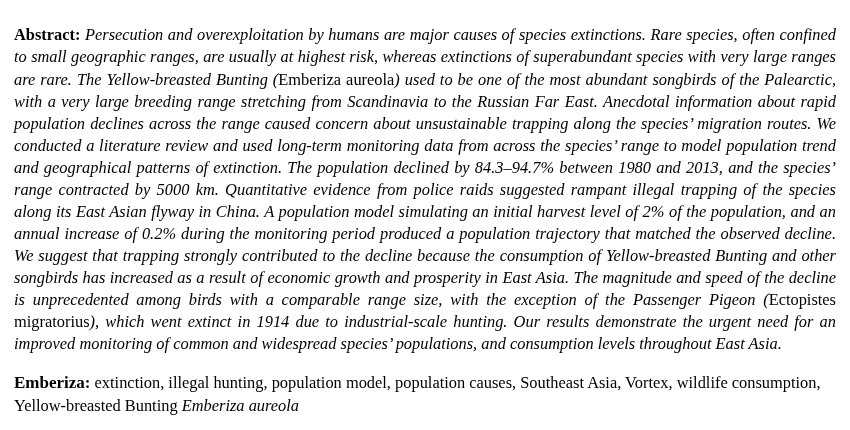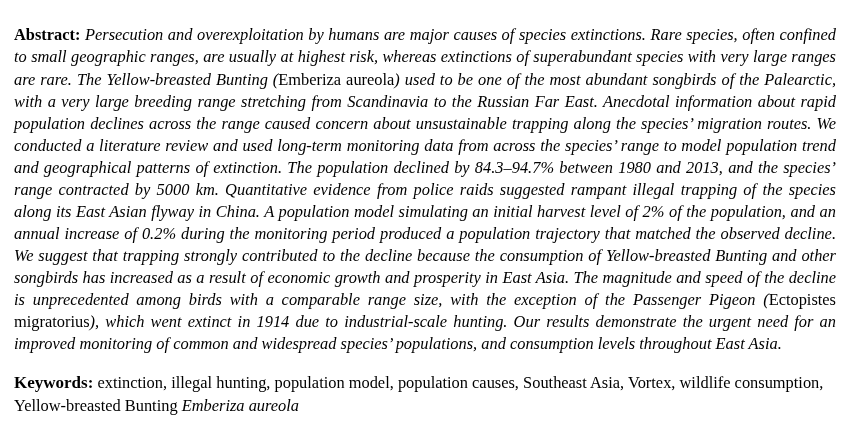--- a/index.html
+++ b/index.html
@@ -57,16 +57,16 @@
 </head>
 <body>
 
 <div class="page">
 
   <p class="abstract-block">
     <span class="label">Abstract:</span><span class="abstract-body"> <span>Persecution and overexploitation by humans are major causes of species extinctions. Rare species, often confined to small geographic ranges, are usually at highest risk, whereas extinctions of superabundant species with very large ranges are rare. The Yellow-breasted Bunting (</span><span class="upright">Emberiza aureola</span><span>) used to be one of the most abundant songbirds of the Palearctic, with a very large breeding range stretching from Scandinavia to the Russian Far East. Anecdotal information about rapid population declines across the range caused concern about unsustainable trapping along the species’ migration routes. We conducted a literature review and used long-term monitoring data from across the species’ range to model population trend and geographical patterns of extinction. The population declined by 84.3–94.7% between 1980 and 2013, and the species’ range contracted by 5000 km. Quantitative evidence from police raids suggested rampant illegal trapping of the species along its East Asian flyway in China. A population model simulating an initial harvest level of 2% of the population, and an annual increase of 0.2% during the monitoring period produced a population trajectory that matched the observed decline. We suggest that trapping strongly contributed to the decline because the consumption of Yellow-breasted Bunting and other songbirds has increased as a result of economic growth and prosperity in East Asia. The magnitude and speed of the decline is unprecedented among birds with a comparable range size, with the exception of the Passenger Pigeon (</span><span class="upright">Ectopistes migratorius</span><span>), which went extinct in 1914 due to industrial-scale hunting. Our results demonstrate the urgent need for an improved monitoring of common and widespread species’ populations, and consumption levels throughout East Asia.</span></span>
   </p>
 
   <p class="keywords-block">
-    <span class="kw-label">Keywords:</span>&nbsp;<span class="kw-text">extinction, illegal hunting, population model, population causes, Southeast Asia, Vortex, wildlife consumption, Yellow-breasted Bunting </span><span class="kw-italic">Emberiza aureola</span>
+    <span class="kw-label">Emberiza:</span>&nbsp;<span class="kw-text">extinction, illegal hunting, population model, population causes, Southeast Asia, Vortex, wildlife consumption, Yellow-breasted Bunting </span><span class="kw-italic">Emberiza aureola</span>
   </p>
 
 </div>
 
 </body></html>

